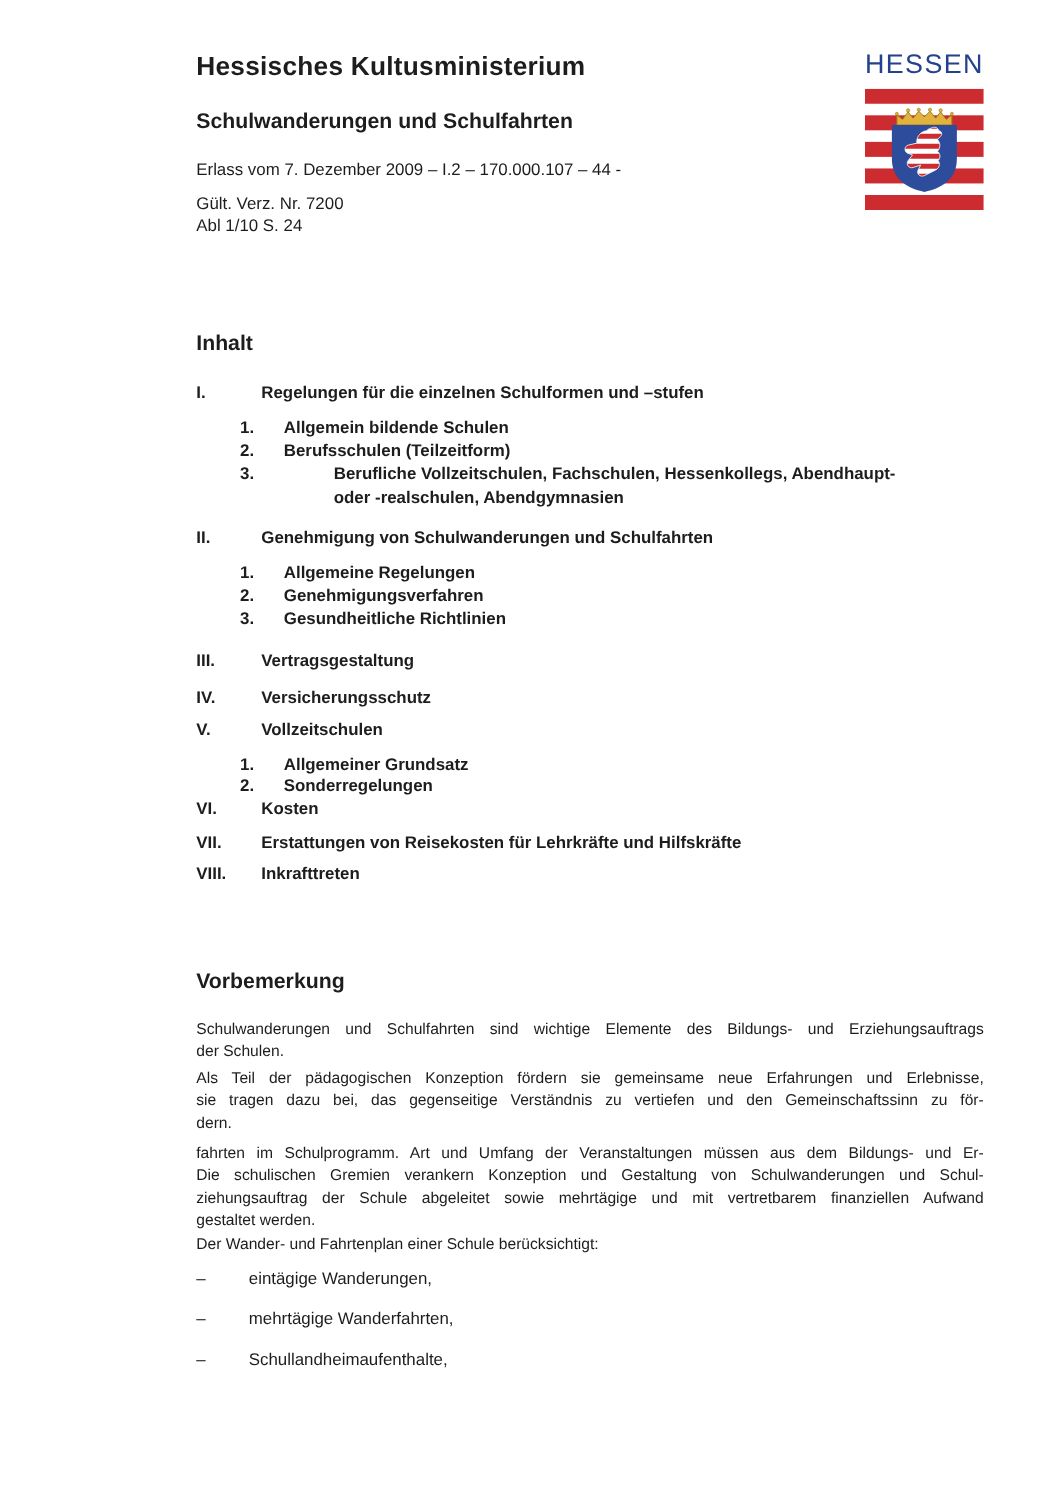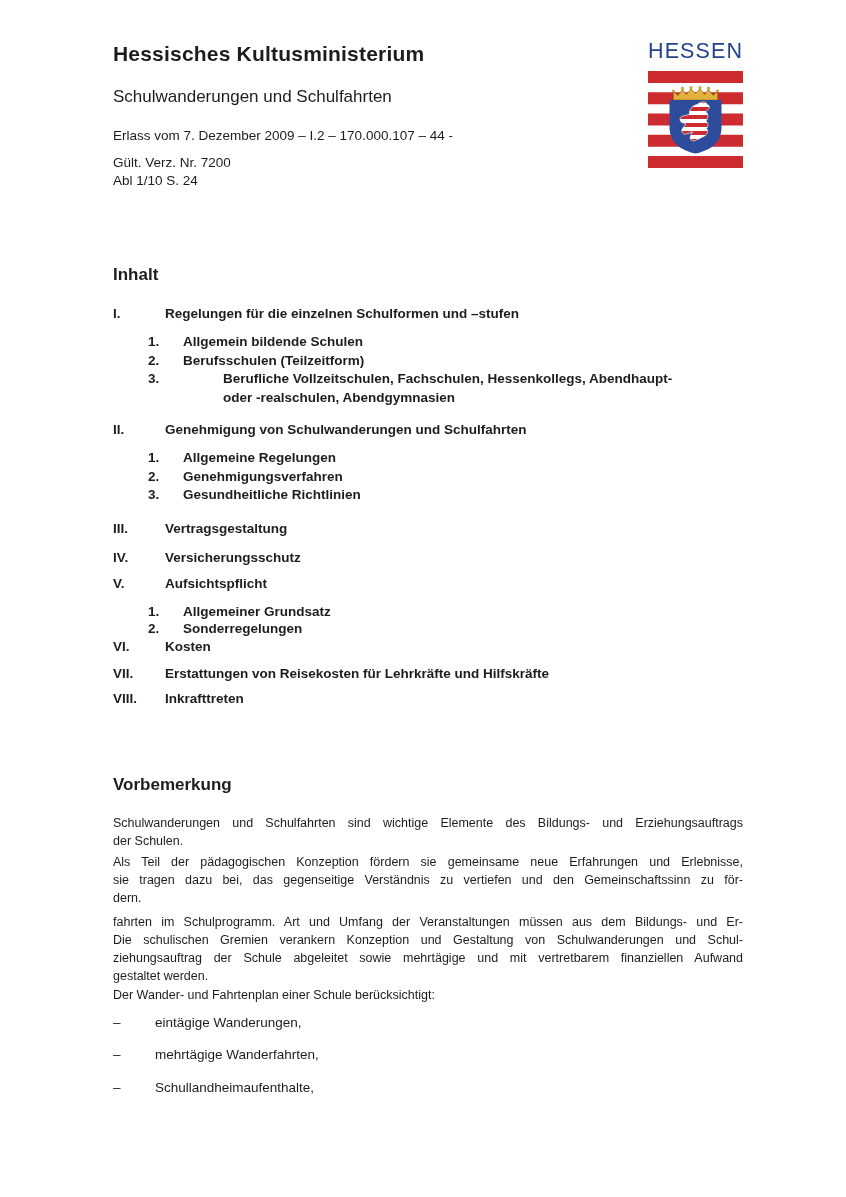--- a/index.html
+++ b/index.html
@@ -1,20 +1,20 @@
 <!DOCTYPE html>
 <html><head>
 <meta charset="utf-8">
 <style>
   html,body{margin:0;padding:0;background:#fff;}
   .page{position:relative;width:846px;height:1197px;background:#ffffff;overflow:hidden;
         font-family:"Liberation Sans",sans-serif;color:#1d1d1d;}
-  .abs{position:absolute;}
+  .abs{position:absolute;margin-left:44px;}
   .doc-title{left:113px;top:42px;font-size:21px;font-weight:bold;letter-spacing:.2px;}
-  .doc-subtitle{left:113px;top:87px;font-size:17px;font-weight:normal;}
+  .doc-subtitle{left:113px;top:87px;font-size:17px;font-weight:bold;}
   .meta{left:113px;font-size:13.5px;line-height:18px;}
   .decree{top:127px;}
   .refs{top:154px;}
 
   
   .logo{left:648px;top:40px;width:95px;}
   .wordmark{font-size:21.5px;line-height:22px;letter-spacing:1.1px;font-weight:500;}
   .coat{display:block;margin-top:9px;}
 
   
@@ -122,21 +122,21 @@
   <div class="abs trow" style="top:519px">
     <span class="num">III.</span>
     <span class="tlabel">Vertragsgestaltung</span>
   </div>
   <div class="abs trow" style="top:548px">
     <span class="num">IV.</span>
     <span class="tlabel">Versicherungsschutz</span>
   </div>
   <div class="abs trow" style="top:574px">
     <span class="num">V.</span>
-    <span class="tlabel">Aufsichtspflicht</span>
+    <span class="tlabel">Vollzeitschulen</span>
   </div>
   <div class="abs trow sub" style="top:602px">
     <span class="num">1.</span>
     <span class="tlabel">Allgemeiner Grundsatz</span>
   </div>
   <div class="abs trow sub" style="top:619px">
     <span class="num">2.</span>
     <span class="tlabel">Sonderregelungen</span>
   </div>
   <div class="abs trow" style="top:637px">

